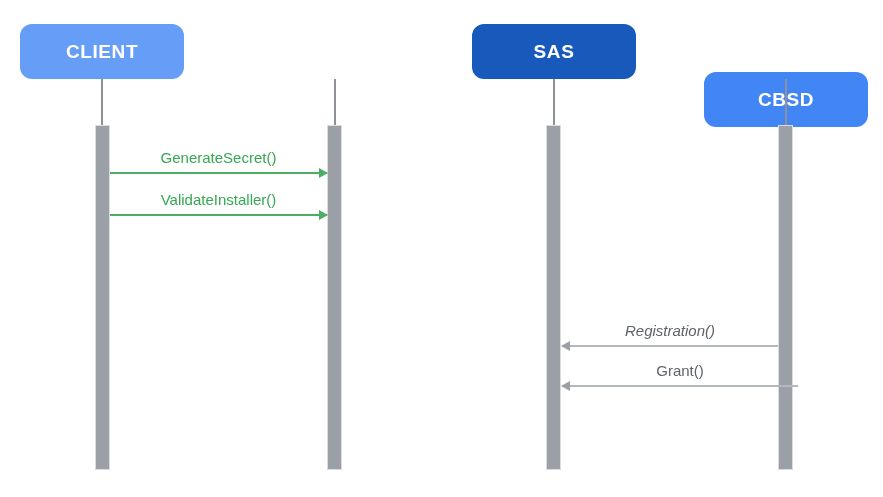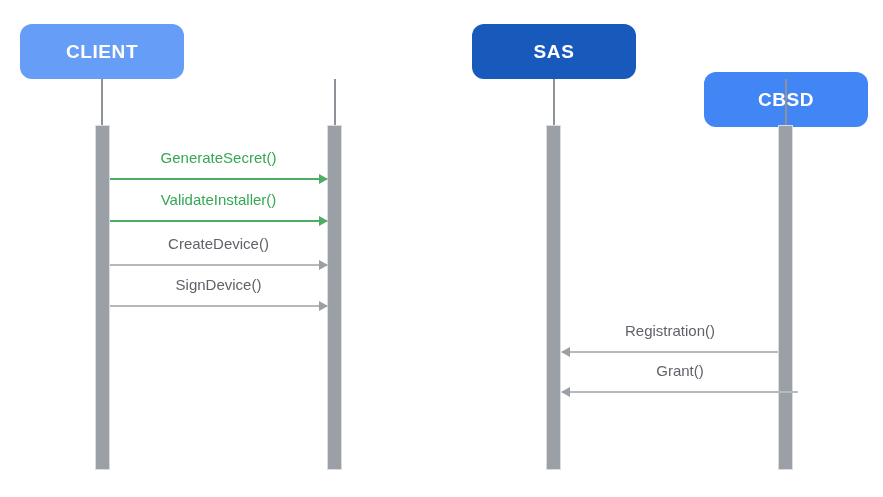--- a/index.html
+++ b/index.html
@@ -63,21 +63,21 @@
   #bar-sas-portal { left: 327px; }
   #bar-sas        { left: 546px; }
   #bar-cbsd       { left: 778px; }
 
   
   .message { position: absolute; }
   .msg-label {
     text-align: center;
     font-size: 15px;
     line-height: 18px;
-    padding-bottom: 11px;
+    padding-bottom: 5px;
   }
   .message.green .msg-label { color: var(--green); }
   .message.gray  .msg-label { color: var(--gray-text); }
   .msg-line {
     position: relative;
     height: 2px;
   }
   .message.green .msg-line { background: var(--green-line); }
   .message.gray  .msg-line { background: var(--gray-line); }
   .msg-line::after {
@@ -93,21 +93,21 @@
   .message.right .msg-line::after { right: -1px; }
   .message.left  .msg-line::after { left: -1px; }
   .message.green.right .msg-line::after { border-left: 9px solid var(--green-line); }
   .message.gray.right  .msg-line::after { border-left: 9px solid var(--arrowhead-gray); }
   .message.gray.left   .msg-line::after { border-right: 9px solid var(--arrowhead-gray); }
 
   #msg-generate-secret    { left: 110px; width: 217px; top: 149px; }
   #msg-validate-installer { left: 110px; width: 217px; top: 191px; }
   #msg-create-device      { left: 110px; width: 217px; top: 235px; }
   #msg-sign-device        { left: 110px; width: 217px; top: 276px; }
-  #msg-registration       { left: 562px; width: 216px; top: 322px; }
+  #msg-registration       { left: 562px; width: 216px; top: 322px; font-style: italic; }
   #msg-grant              { left: 562px; width: 236px; top: 362px; }
 </style>
 </head>
 <body>
 
 <div class="canvas">
 
   <div class="actor-box" id="actor-client">
     <span>CLIENT</span>
   </div>
@@ -129,28 +129,20 @@
   <div class="activation-bar" id="bar-cbsd"></div>
 
   <div class="message green right" id="msg-generate-secret">
     <div class="msg-label">GenerateSecret()</div>
     <div class="msg-line"></div>
   </div>
   <div class="message green right" id="msg-validate-installer">
     <div class="msg-label">ValidateInstaller()</div>
     <div class="msg-line"></div>
   </div>
-  <div class="message gray right" id="msg-create-device">
-    <div class="msg-label">CreateDevice()</div>
-    <div class="msg-line"></div>
-  </div>
-  <div class="message gray right" id="msg-sign-device">
-    <div class="msg-label">SignDevice()</div>
-    <div class="msg-line"></div>
-  </div>
 
   <div class="message gray left" id="msg-registration">
     <div class="msg-label">Registration()</div>
     <div class="msg-line"></div>
   </div>
   <div class="message gray left" id="msg-grant">
     <div class="msg-label">Grant()</div>
     <div class="msg-line"></div>
   </div>
 

